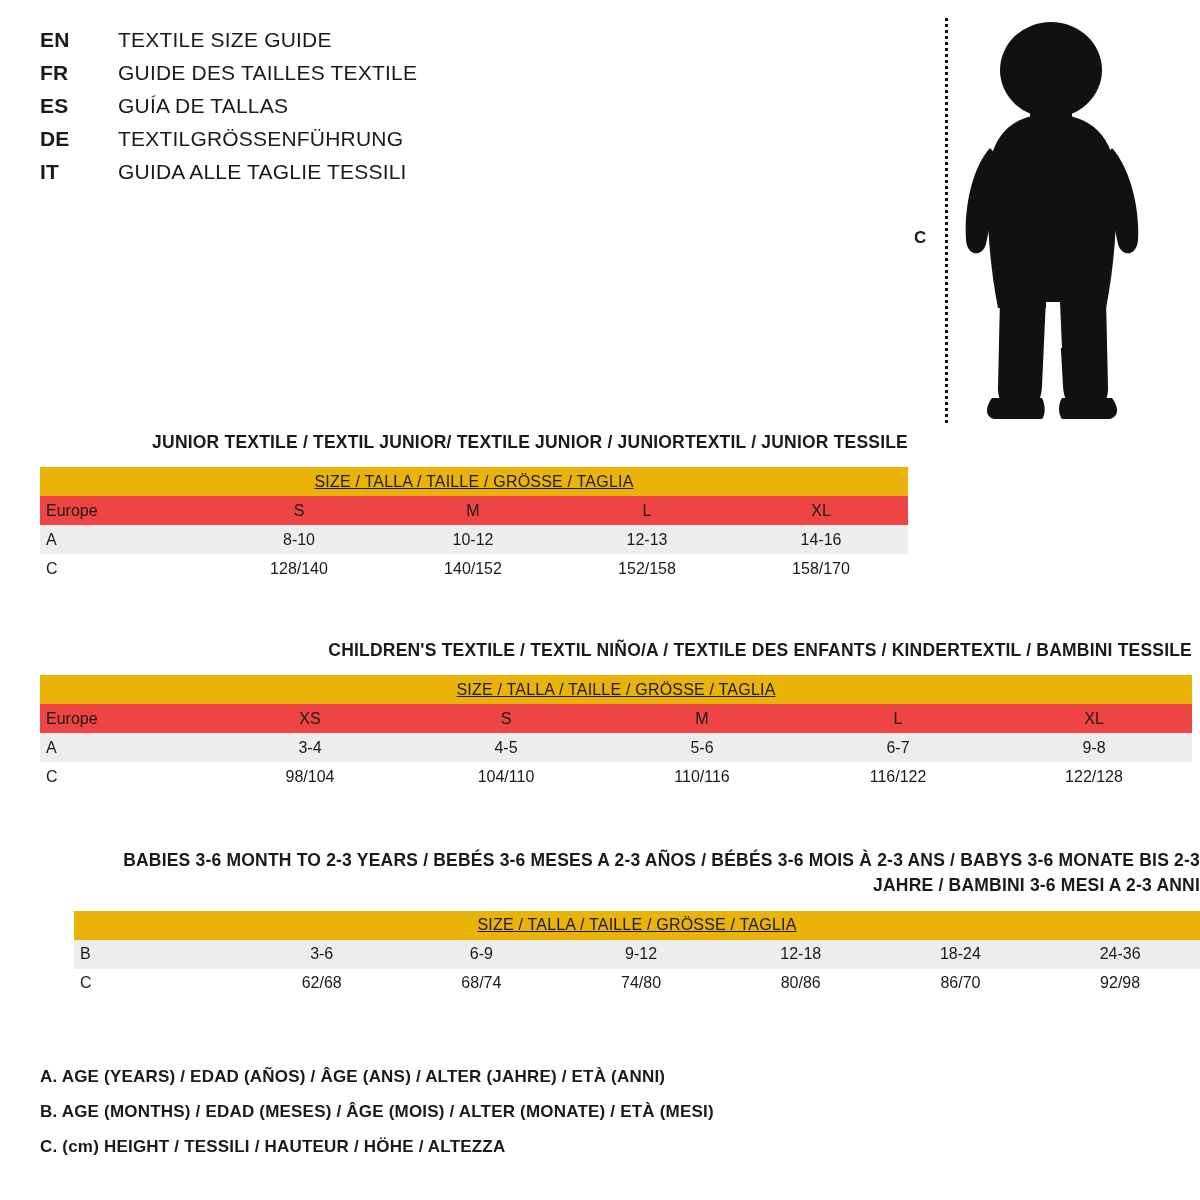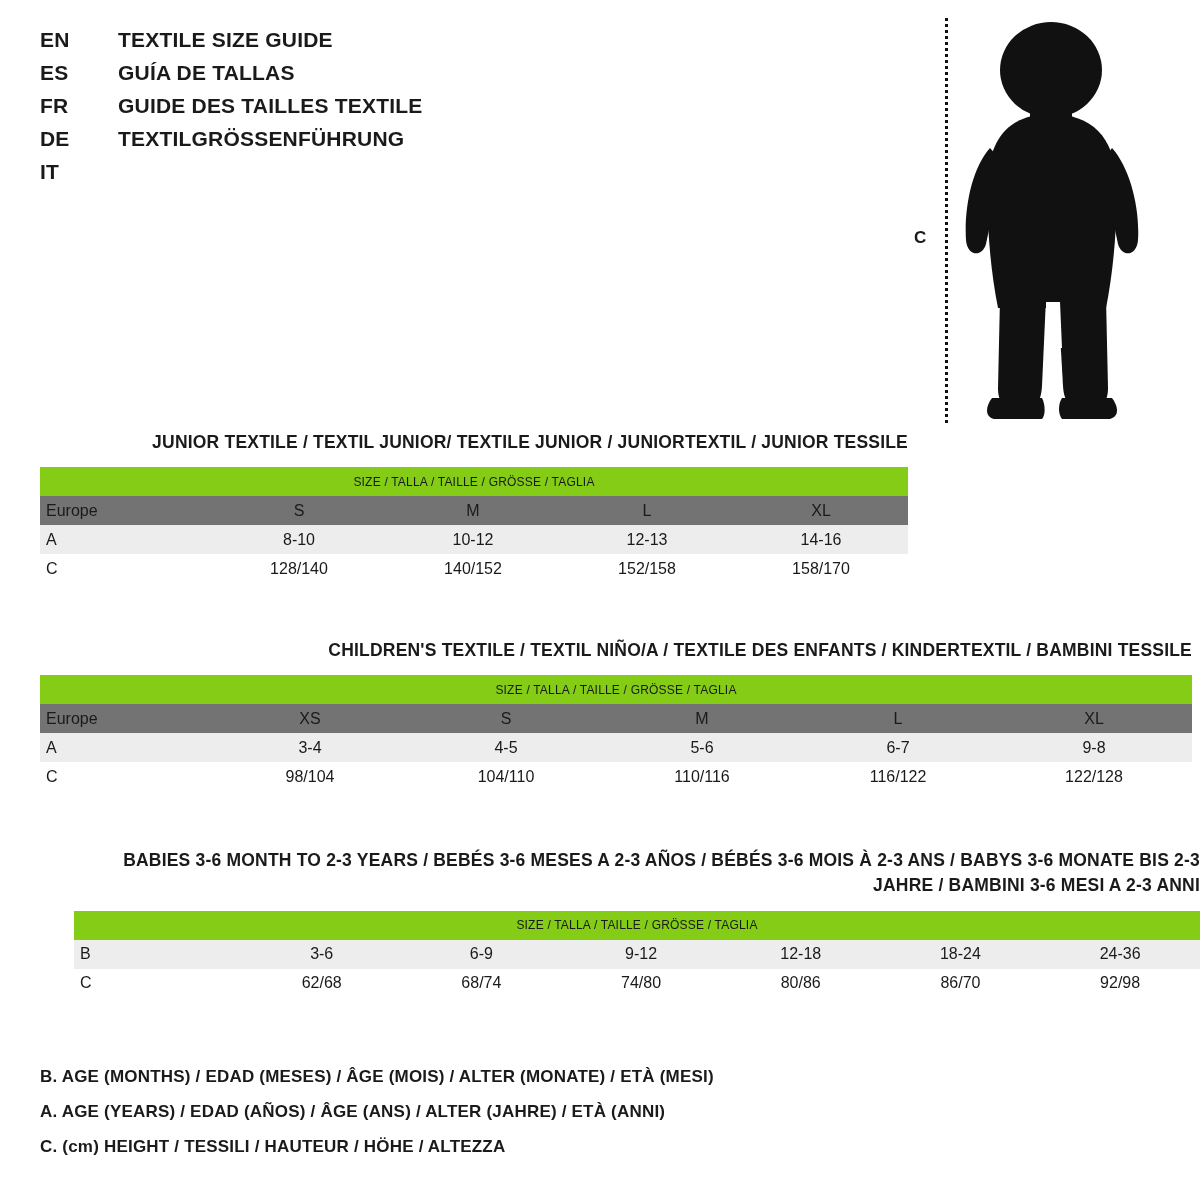--- a/index.html
+++ b/index.html
@@ -36,21 +36,21 @@
     height: 33px;
   }
   .lang-code {
     width: 78px;
     font-size: 21px;
     font-weight: 700;
     letter-spacing: 0.2px;
   }
   .lang-text {
     font-size: 21px;
-    font-weight: 700;
+    font-weight: 400;
     letter-spacing: 0.2px;
   }
 
   
   .figure-area {
     position: absolute;
     left: 900px;
     top: 10px;
     width: 270px;
     height: 420px;
@@ -96,35 +96,36 @@
   }
   table.size-table td,
   table.size-table th {
     padding: 0;
     height: 29px;
     font-weight: 400;
     text-align: center;
     vertical-align: middle;
   }
   .hdr-band td {
-    background: #84cc16;
+    background: #eab308;
     font-weight: 700;
     text-align: left;
     padding-left: 6px;
     letter-spacing: 0.2px;
-    font-size: 12px;
+    font-size: 16px;
+    text-decoration: underline;
   }
   .row-light td { background: #ffffff; }
   .row-shade td { background: #ededed; }
   .rowlabel {
     text-align: left !important;
     padding-left: 6px !important;
   }
   .colhead td {
-    background: #737373;
+    background: #ef4444;
     font-weight: 400;
   }
   .colhead td.rowlabel { font-weight: 400; }
 
   
   #section-junior   { top: 430px; }
   #section-children { top: 638px; }
   #section-babies   { top: 848px; margin-left: 34px; }
 
   
@@ -146,33 +147,34 @@
 <body>
 
 <div class="page">
 
   <div class="lang-block">
     <div class="lang-row">
       <div class="lang-code">EN</div>
       <div class="lang-text">TEXTILE SIZE GUIDE</div>
     </div>
     <div class="lang-row">
+      <div class="lang-code">FR</div>
+      <div class="lang-text">GUIDE DES TAILLES TEXTILE</div>
+    </div>
+    <div class="lang-row">
       <div class="lang-code">ES</div>
       <div class="lang-text">GUÍA DE TALLAS</div>
     </div>
     <div class="lang-row">
-      <div class="lang-code">FR</div>
-      <div class="lang-text">GUIDE DES TAILLES TEXTILE</div>
-    </div>
-    <div class="lang-row">
       <div class="lang-code">DE</div>
       <div class="lang-text">TEXTILGRÖSSENFÜHRUNG</div>
     </div>
     <div class="lang-row">
       <div class="lang-code">IT</div>
+      <div class="lang-text">GUIDA ALLE TAGLIE TESSILI</div>
     </div>
   </div>
 
   <div class="figure-area">
     <div class="measure-label">C</div>
     <div class="measure-line"></div>
     <svg class="silhouette" width="200" height="410" viewBox="0 0 200 410">
       <g fill="#111111">
 
         <ellipse cx="101" cy="52" rx="51" ry="48"></ellipse>
@@ -322,18 +324,18 @@
           <td>74/80</td>
           <td>80/86</td>
           <td>86/70</td>
           <td>92/98</td>
         </tr>
       </tbody>
     </table>
   </div>
 
   <div class="footnotes">
+    <div class="footnote">A. AGE (YEARS) / EDAD (AÑOS) / ÂGE (ANS) / ALTER (JAHRE) / ETÀ (ANNI)</div>
     <div class="footnote">B. AGE (MONTHS) / EDAD (MESES) / ÂGE (MOIS) / ALTER (MONATE) / ETÀ (MESI)</div>
-    <div class="footnote">A. AGE (YEARS) / EDAD (AÑOS) / ÂGE (ANS) / ALTER (JAHRE) / ETÀ (ANNI)</div>
     <div class="footnote">C. (cm) HEIGHT / TESSILI / HAUTEUR / HÖHE / ALTEZZA</div>
   </div>
 
 </div>
 
 </body></html>

